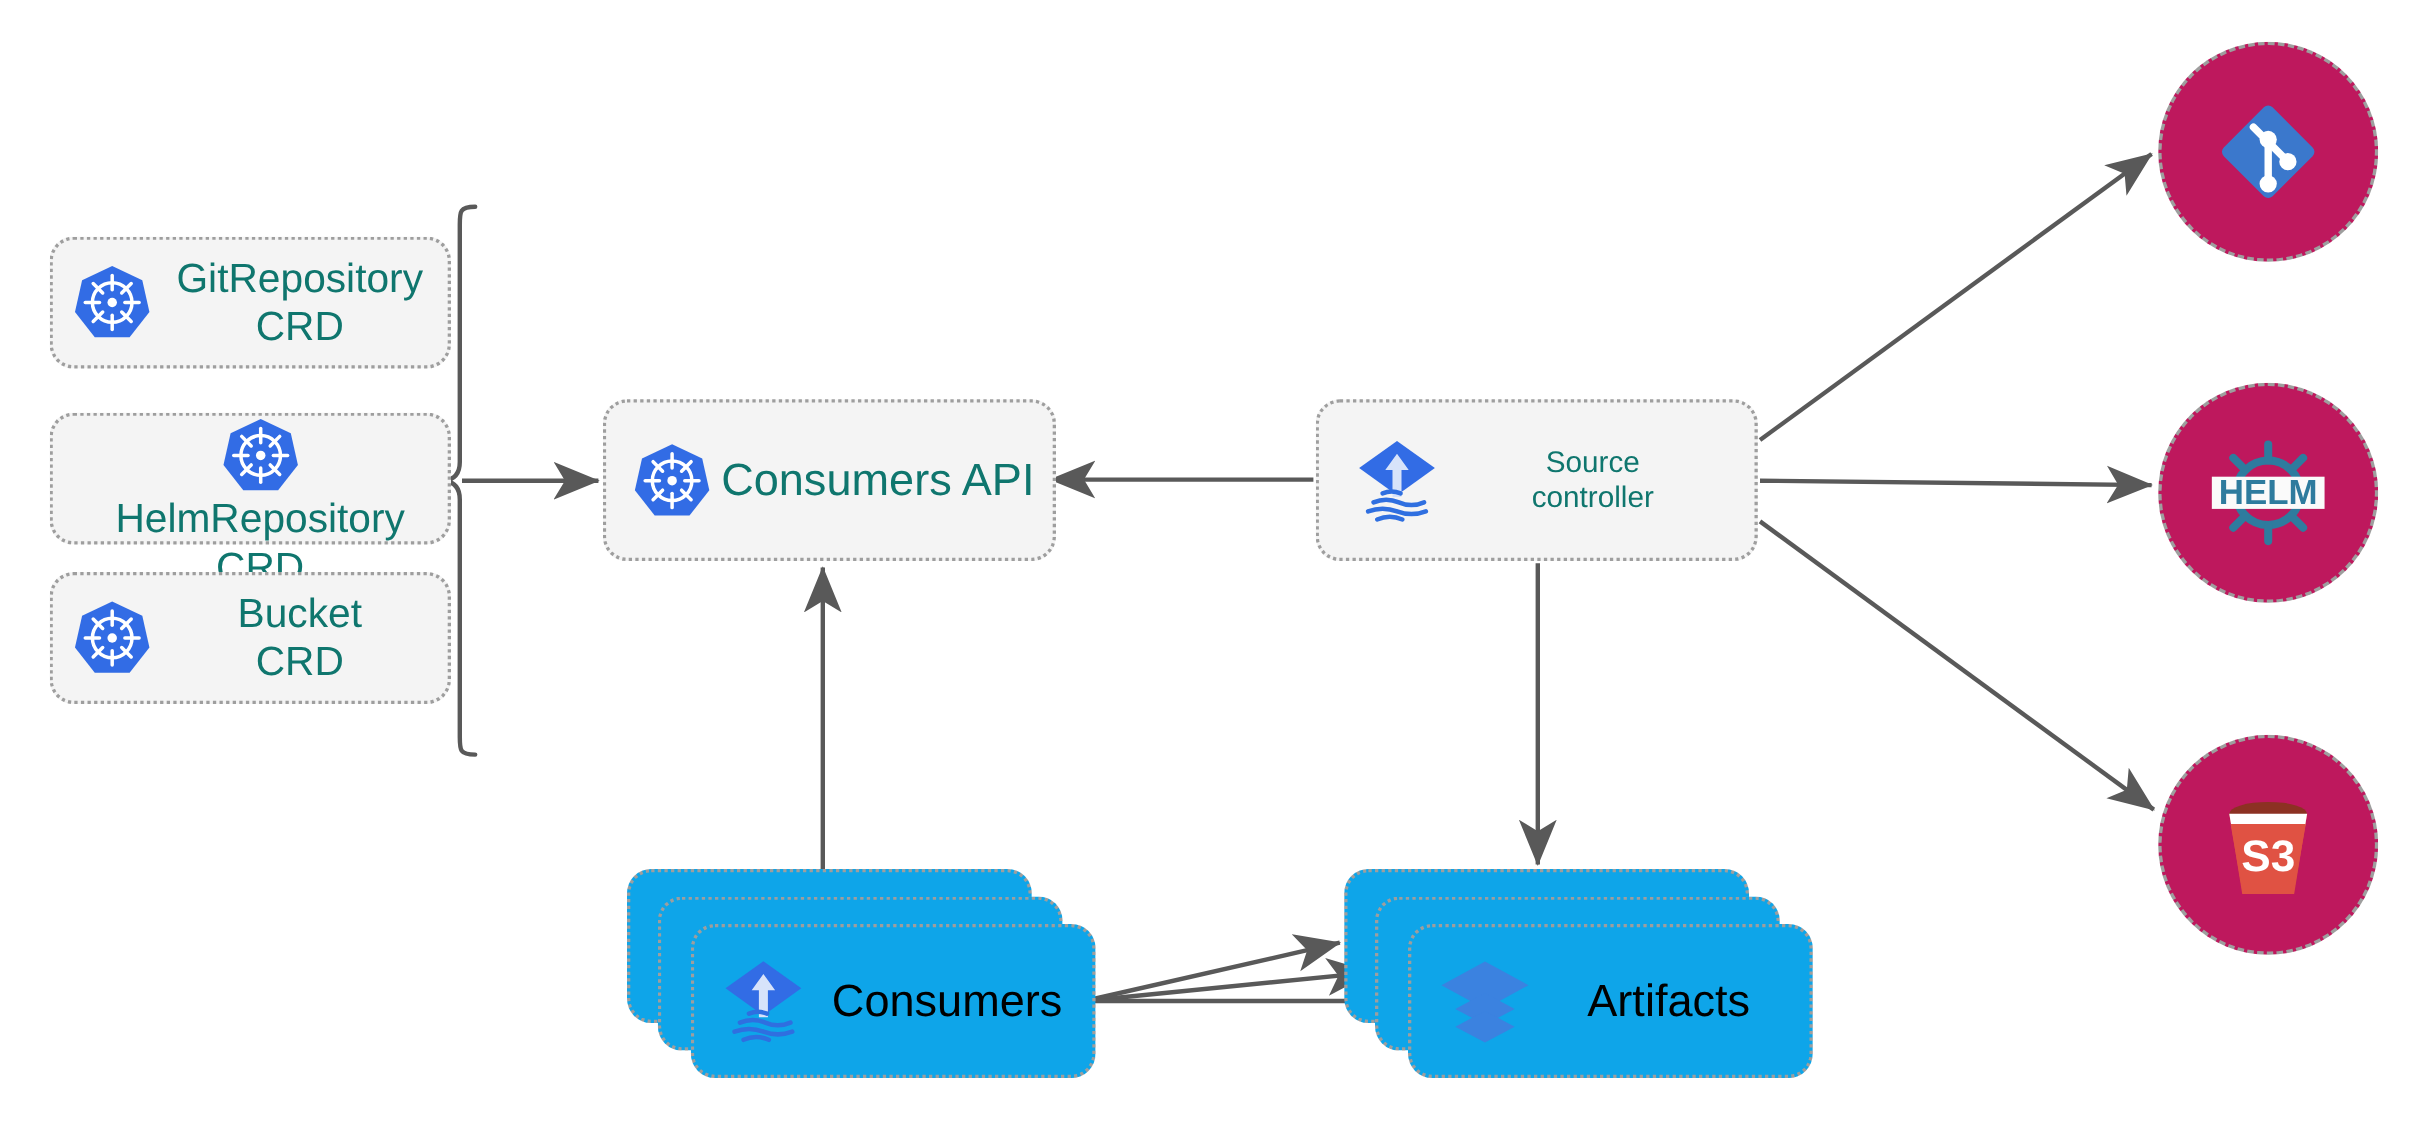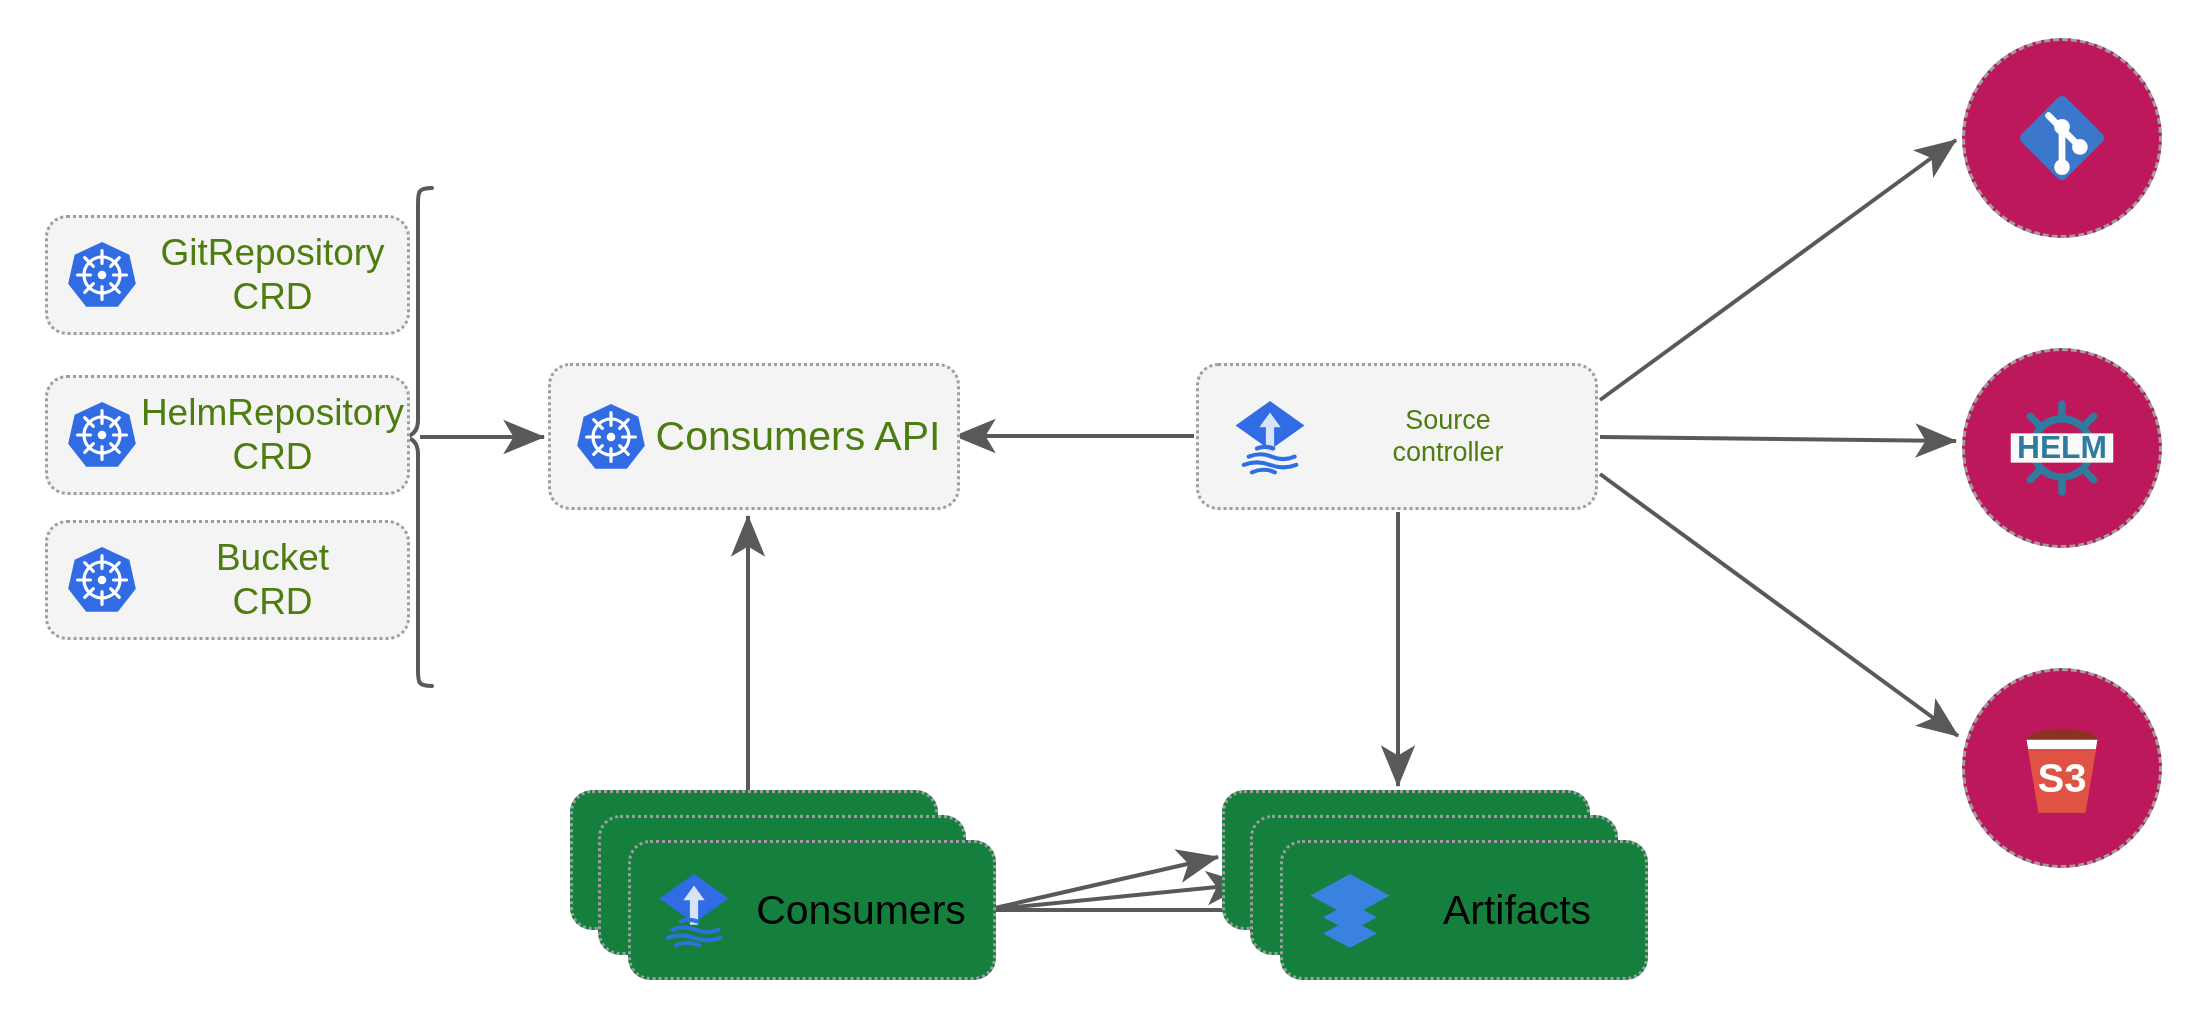--- a/index.html
+++ b/index.html
@@ -30,39 +30,39 @@
   .node {
     position: absolute;
     box-sizing: border-box;
     background: #f4f4f4;
     border: 3px dotted #9e9e9e;
     border-radius: 22px;
     display: flex;
     align-items: center;
   }
   .node .label {
-    color: #4d7c0f;
+    color: #0f766e;
     text-align: center;
     line-height: 1.18;
     white-space: pre-line;
   }
 
   
   .crd {
     left: 45px;
     width: 365px;
     height: 120px;
     padding-left: 18px;
   }
   .crd .label {
     flex: 1;
     font-size: 37px;
   }
   #crd-git    { top: 215px; }
-  #crd-helm   { top: 375px; }
+  #crd-helm   { top: 375px; flex-direction: column; }
   #crd-bucket { top: 520px; }
 
   
   #k8s-api {
     left: 548px;
     top: 363px;
     width: 412px;
     height: 147px;
     padding-left: 24px;
   }
@@ -86,21 +86,21 @@
     padding-right: 10px;
   }
 
   
   .stack {
     position: absolute;
   }
   .stack .sheet {
     position: absolute;
     box-sizing: border-box;
-    background: #15803d;
+    background: #0ea5e9;
     border: 3px dotted #9e9e9e;
     border-radius: 22px;
     width: 368px;
     height: 140px;
   }
   .stack .sheet.s1 { left: 0px;  top: 0px;  }
   .stack .sheet.s2 { left: 28px; top: 25px; }
   .stack .sheet.s3 {
     left: 58px;
     top: 50px;

